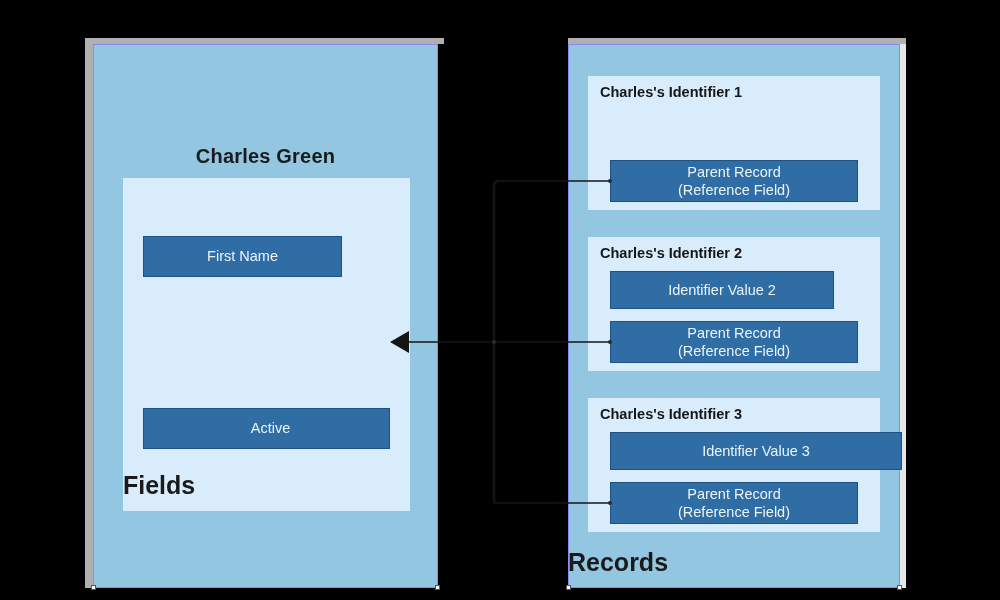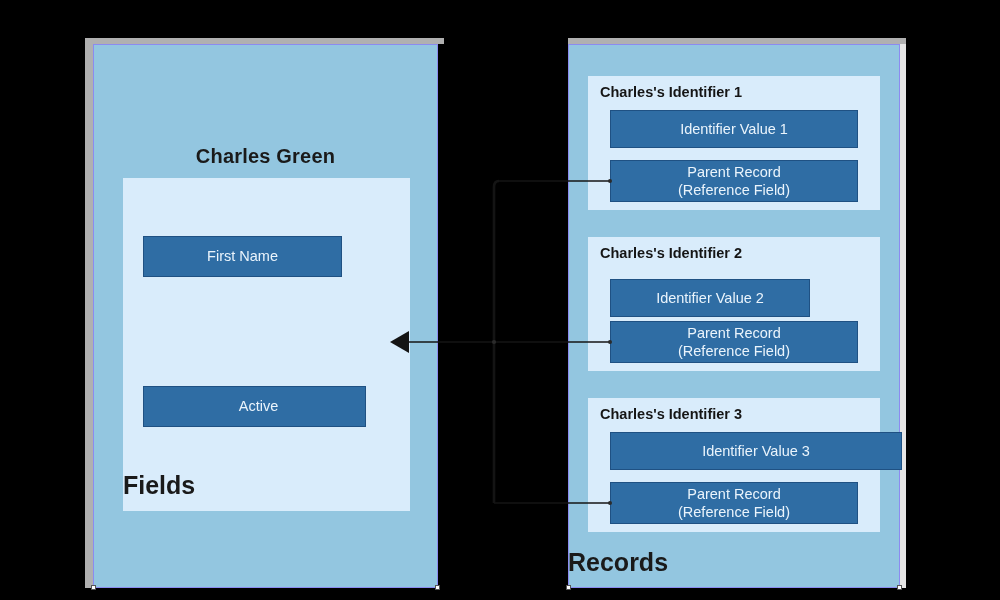--- a/index.html
+++ b/index.html
@@ -143,41 +143,40 @@
   <div class="panel" style="left:93px; top:44px; width:345px; height:544px;">
     <div class="panel-title" style="top:101px;">Charles Green</div>
   </div>
   <div class="panel-selection" style="left:93px; top:44px; width:345px; height:544px;"></div>
 
   <div class="inner-box" style="left:123px; top:178px; width:287px; height:333px;">
     <div class="group-label" style="top:293px;">Fields</div>
   </div>
 
   <div class="chip" style="left:143px; top:236px; width:199px; height:41px;">First Name</div>
-  <div class="chip" style="left:143px; top:386px; width:223px; height:41px;padding-left:8px;">Active</div>
+  <div class="chip" style="left:143px; top:408px; width:247px; height:41px;padding-left:8px;">Active</div>
 
   <div class="panel-shadow" style="left:568px; top:38px; width:338px; height:6px;"></div>
   <div class="panel-shadow right-tone" style="left:897px; top:44px; width:9px; height:544px;"></div>
 
   <div class="panel" style="left:568px; top:44px; width:332px; height:544px;">
     <div class="group-label" style="top:504px;">Records</div>
   </div>
   <div class="panel-selection" style="left:568px; top:44px; width:332px; height:544px;"></div>
 
   <div class="record-card" style="left:588px; top:76px; width:292px; height:134px;">
     <div class="record-card-title">Charles's Identifier 1</div>
   </div>
-  <div class="chip" style="left:610px; top:110px; width:248px; height:38px;">Identifier Value 1</div>
   <div class="chip" style="left:610px; top:160px; width:248px; height:42px;">Parent Record
 (Reference Field)</div>
 
   <div class="record-card" style="left:588px; top:237px; width:292px; height:134px;">
     <div class="record-card-title">Charles's Identifier 2</div>
   </div>
-  <div class="chip" style="left:610px; top:271px; width:200px; height:38px;margin-top:8px;">Identifier Value 2</div>
+  <div class="chip" style="left:610px; top:271px; width:224px; height:38px;">Identifier Value 2</div>
   <div class="chip" style="left:610px; top:321px; width:248px; height:42px;">Parent Record
 (Reference Field)</div>
 
   <div class="record-card" style="left:588px; top:398px; width:292px; height:134px;">
     <div class="record-card-title">Charles's Identifier 3</div>
   </div>
   <div class="chip" style="left:610px; top:432px; width:292px; height:38px;">Identifier Value 3</div>
   <div class="chip" style="left:610px; top:482px; width:248px; height:42px;">Parent Record
 (Reference Field)</div>
 

